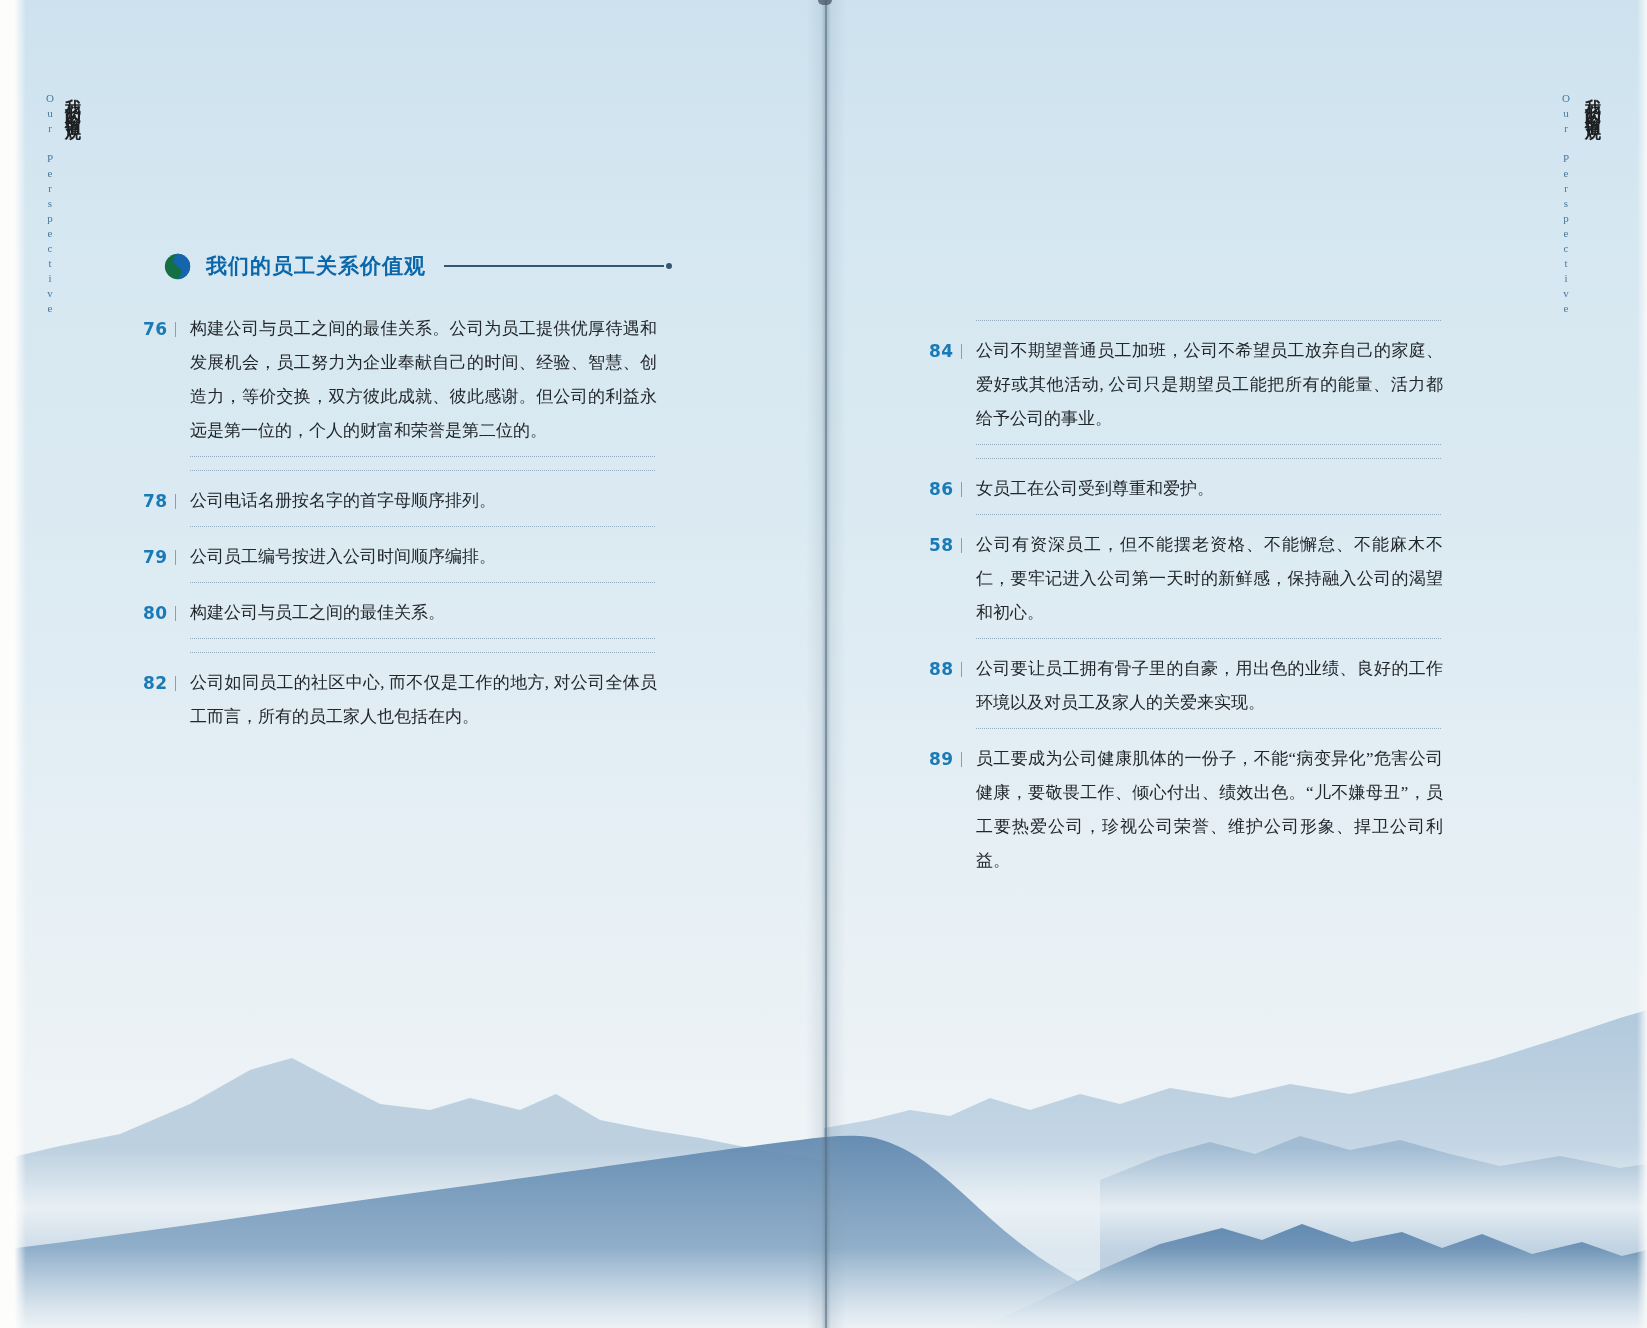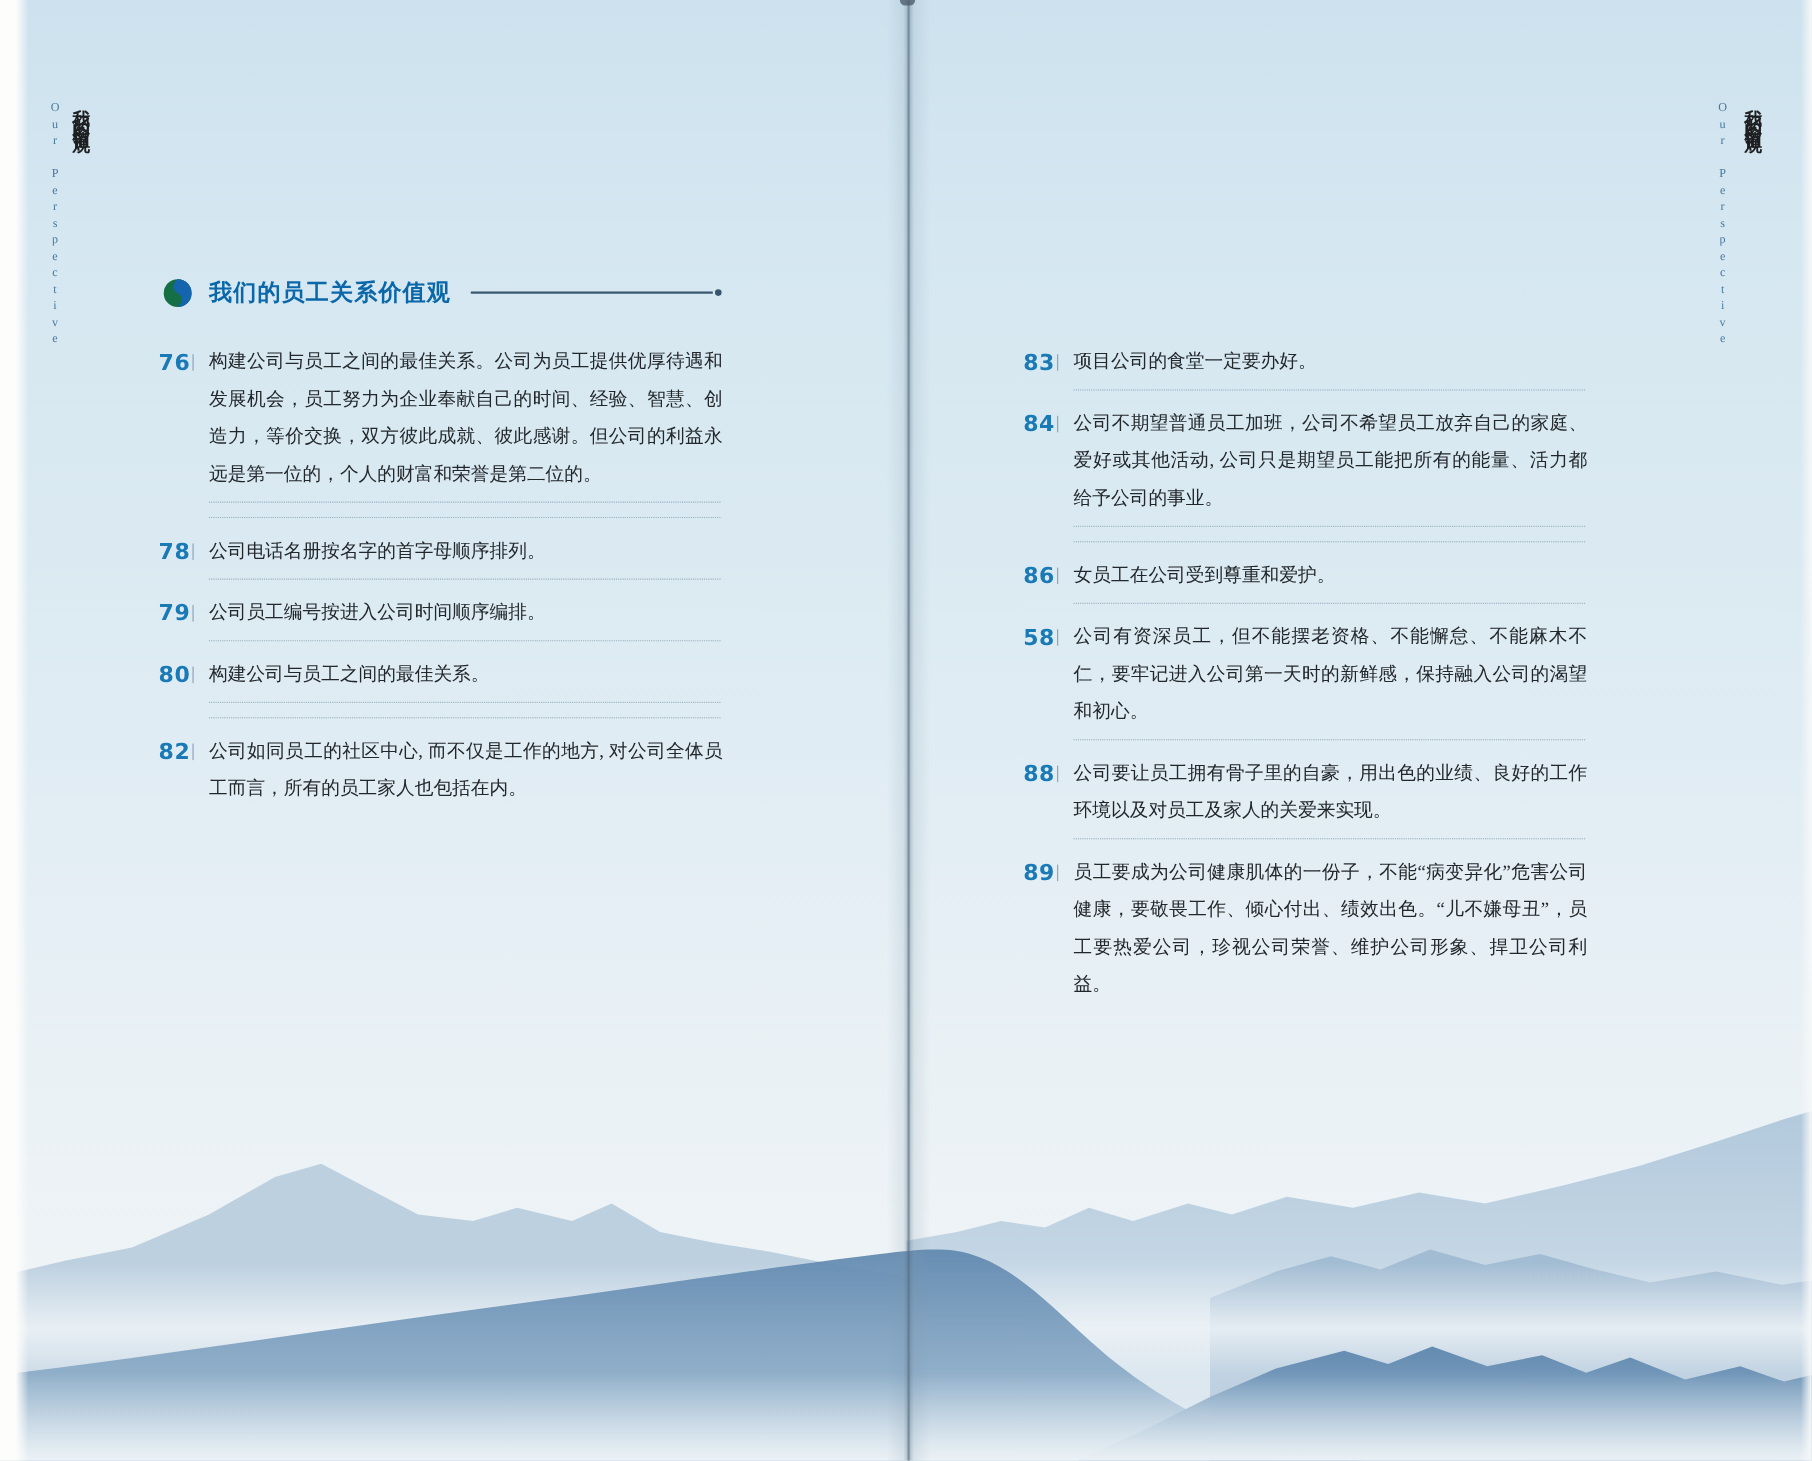--- a/index.html
+++ b/index.html
@@ -25,32 +25,32 @@
   
   .vtext{position:absolute;writing-mode:vertical-rl;text-orientation:upright;line-height:1;white-space:nowrap;}
   .side-zh{font-size:16px;letter-spacing:5px;font-weight:600;color:#1d1f21;}
   .side-en{font-size:11px;letter-spacing:3px;color:#49799f;}
   .pos-l-en{left:44px;top:92px;}
   .pos-l-zh{left:65px;top:86px;}
   .pos-r-en{left:1560px;top:92px;}
   .pos-r-zh{left:1585px;top:86px;}
 
   
-  .section-header{position:absolute;left:148px;top:252px;width:508px;display:flex;align-items:center;}
+  .section-header{position:absolute;left:164px;top:252px;width:508px;display:flex;align-items:center;}
   .logo{width:27px;height:27px;margin-right:15px;flex:0 0 auto;}
   .section-title{font-family:"Liberation Sans","DejaVu Sans",sans-serif;font-weight:bold;font-size:21px;color:#0a67a9;letter-spacing:1px;white-space:nowrap;}
   .title-rule{flex:1;height:2px;background:#37556f;margin-left:18px;}
   .title-dot{width:6px;height:6px;border-radius:50%;background:#37556f;margin-left:2px;flex:0 0 auto;}
 
   
   .col{position:absolute;top:312px;width:514px;}
   .col-left{left:143px;}
   .col-right{left:929px;}
   .item{display:flex;align-items:flex-start;}
-  .num{flex:0 0 30px;font-family:"DejaVu Sans","Liberation Sans",sans-serif;font-weight:bold;font-size:20px;line-height:34px;color:#1a7ab6;letter-spacing:.5px;text-align:right;}
+  .num{flex:0 0 30px;font-family:"DejaVu Sans","Liberation Sans",sans-serif;font-weight:bold;font-size:17px;line-height:34px;color:#1a7ab6;letter-spacing:.5px;}
   .nbar{flex:0 0 1px;height:15px;background:#87a0b4;margin:10px 14px 0 2px;}
   .txt{flex:1;margin:0;font-size:17px;line-height:34px;color:#22272b;font-weight:400;text-align:justify;}
   .sep{height:0;border-bottom:1px dotted #8fa6b5;margin:8px 2px 13px 47px;opacity:.9;}
 
   .mountains{position:absolute;left:0;bottom:0;width:1647px;height:430px;display:block;}
 </style>
 </head>
 <body>
 
 <div class="spread">
@@ -150,25 +150,20 @@
     <div class="sep"></div>
     <div class="sep"></div>
     <div class="item">
       <span class="num">82</span>
       <span class="nbar"></span>
       <p class="txt">公司如同员工的社区中心, 而不仅是工作的地方, 对公司全体员工而言，所有的员工家人也包括在内。</p>
     </div>
   </div>
 
   <div class="col col-right">
-    <div class="item">
-      <span class="num">83</span>
-      <span class="nbar"></span>
-      <p class="txt">项目公司的食堂一定要办好。</p>
-    </div>
     <div class="sep"></div>
     <div class="item">
       <span class="num">84</span>
       <span class="nbar"></span>
       <p class="txt">公司不期望普通员工加班，公司不希望员工放弃自己的家庭、爱好或其他活动, 公司只是期望员工能把所有的能量、活力都给予公司的事业。</p>
     </div>
     <div class="sep"></div>
     <div class="sep"></div>
     <div class="item">
       <span class="num">86</span>

